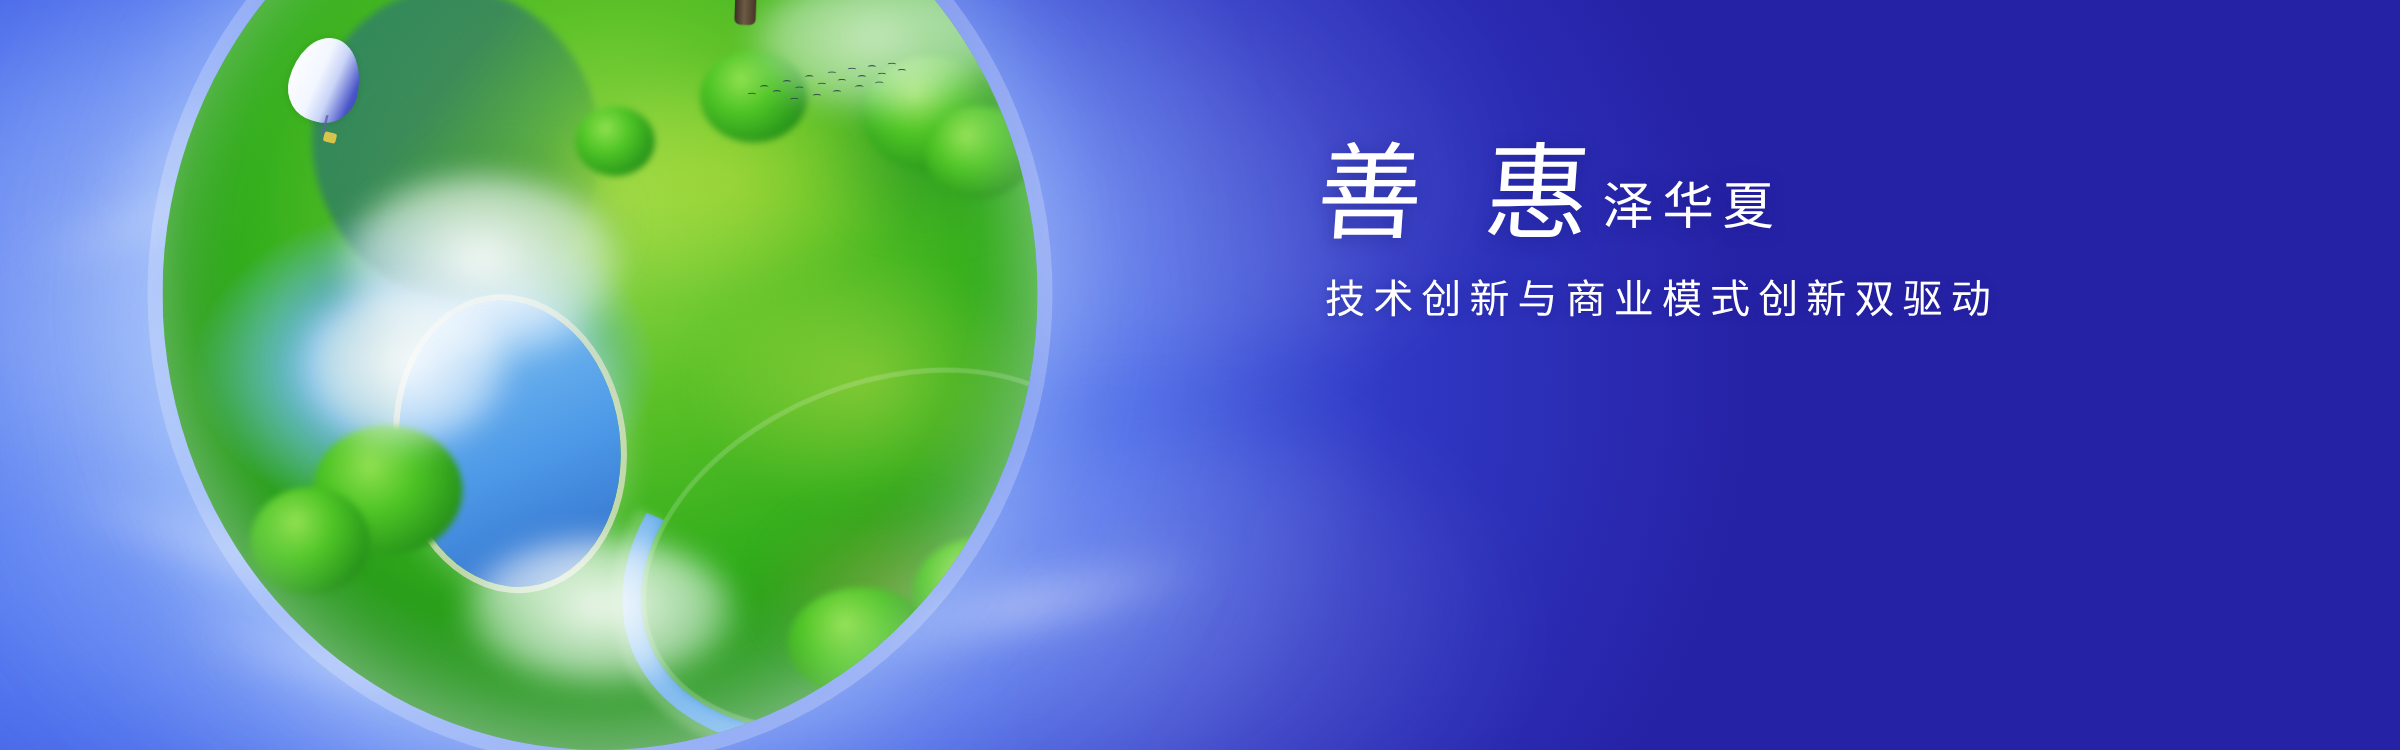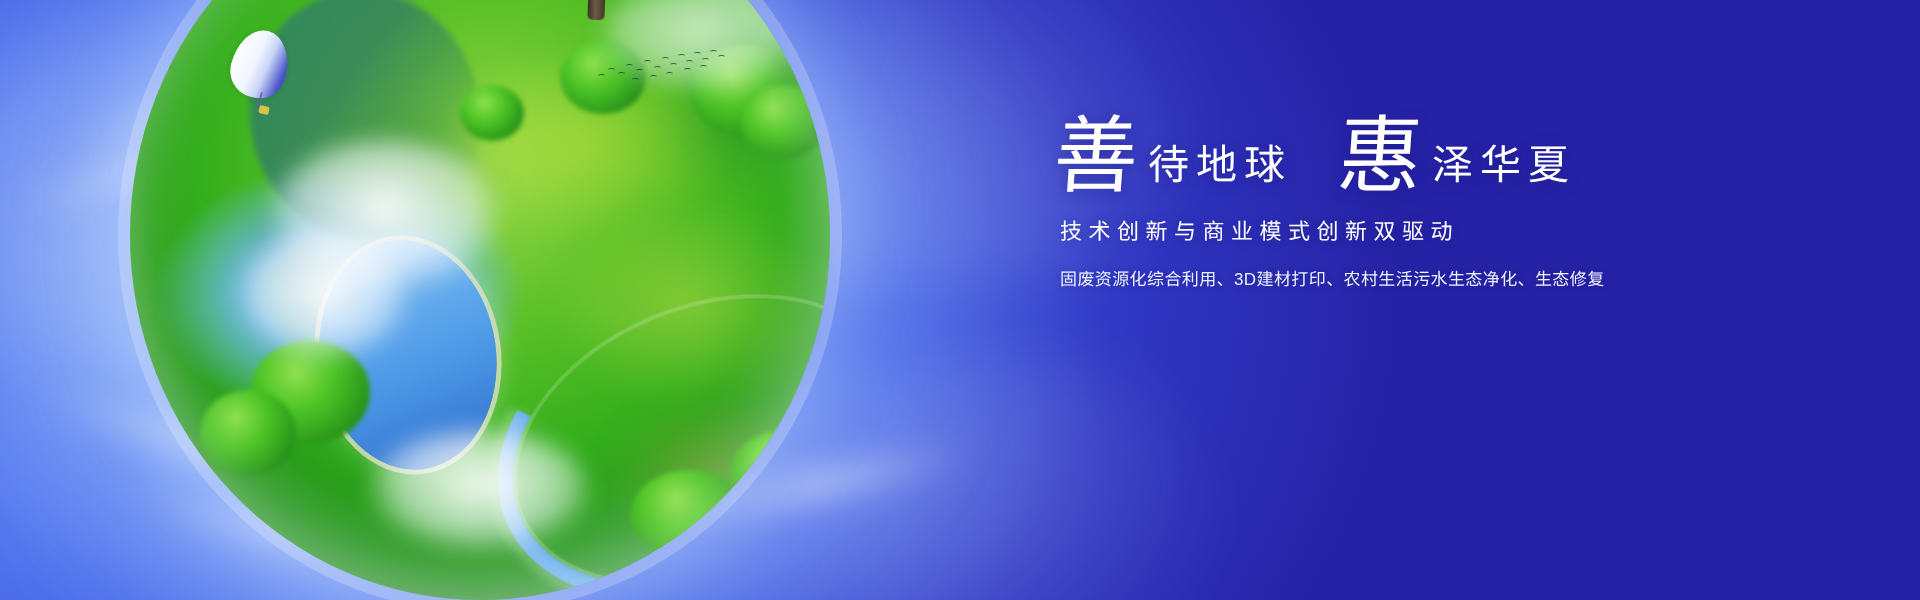--- a/index.html
+++ b/index.html
@@ -148,21 +148,21 @@
     font-family:"Liberation Serif","DejaVu Serif",serif;
     font-size:41px;line-height:1;font-weight:400;
     letter-spacing:7px;
     padding-bottom:9px;padding-left:6px;
   }
   .hl-gap{width:46px;}
 
   .subtitle{
     margin-top:18px;
     color:#ffffff;
-    font-size:22px;
+    font-size:32px;
     letter-spacing:6.5px;
     font-weight:400;
     white-space:nowrap;
     text-shadow:0 1px 8px rgba(20,20,110,.35);
   }
 
   .desc{
     margin-top:20px;
     color:#eef2ff;
     font-size:17px;
@@ -263,25 +263,23 @@
       <span class="bird" style="left: 54px; top: 27px;"></span>
       <span class="bird" style="left: 70px; top: 24px;"></span>
       <span class="bird" style="left: 88px; top: 20px;"></span>
       <span class="bird" style="left: 104px; top: 17px;"></span>
     </div>
 
   <div class="content">
 
     <div class="headline">
       <span class="hl-big">善</span>
-      <span class="hl-small">待地球</span>
       <span class="hl-gap"></span>
       <span class="hl-big">惠</span>
       <span class="hl-small">泽华夏</span>
     </div>
 
     <div class="subtitle">技术创新与商业模式创新双驱动</div>
 
-    <div class="desc">固废资源化综合利用、3D建材打印、农村生活污水生态净化、生态修复</div>
 
 
   </div>
 </div>
 
 </body></html>

